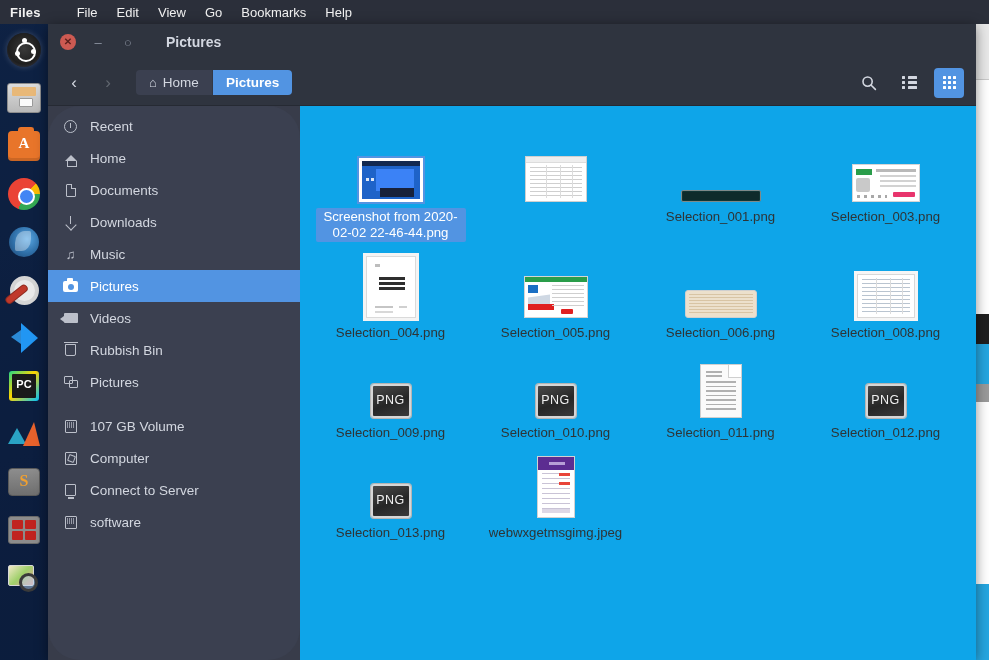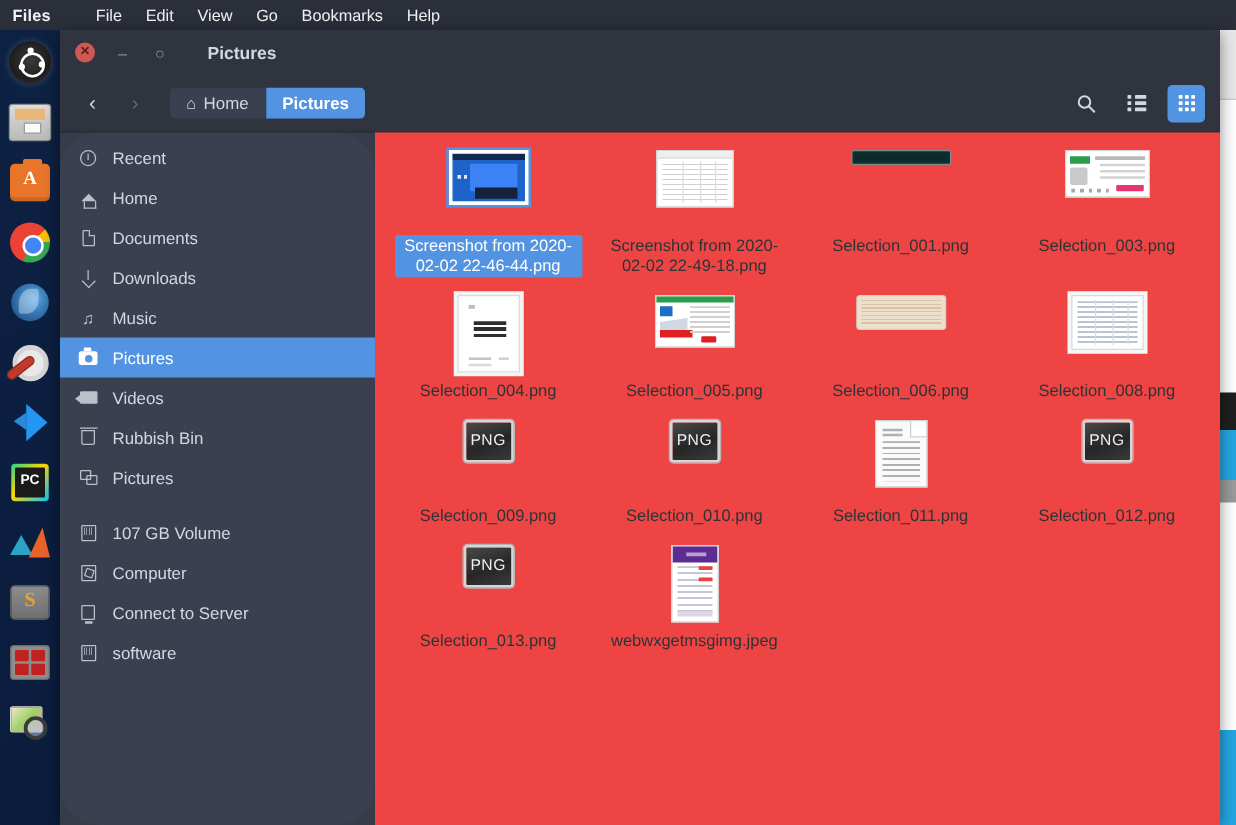--- a/index.html
+++ b/index.html
@@ -224,24 +224,24 @@
   .g-drive{width:12px;height:13px;border:1.4px solid currentColor;border-radius:1px;position:relative;}
   .g-drive::after{content:"";position:absolute;left:1.5px;top:1.5px;right:1.5px;bottom:4px;
     background:repeating-linear-gradient(90deg,currentColor 0 1px,transparent 1px 2px);opacity:.7;}
   .g-comp{width:12px;height:13px;border:1.4px solid currentColor;border-radius:1px;position:relative;}
   .g-comp::after{content:"";position:absolute;left:2.5px;top:2.5px;width:5px;height:5px;
     border:1.3px solid currentColor;border-radius:1px;transform:rotate(20deg);}
   .g-server{width:11px;height:12px;border:1.4px solid currentColor;border-radius:1px;position:relative;}
   .g-server::after{content:"";position:absolute;left:1.5px;bottom:-3.5px;width:6px;height:1.6px;background:currentColor;}
 
   
-  .content { flex:1; background:#ef4444; padding:8px 8px 0 8px; overflow:hidden; position:relative;}
+  .content { flex:1; background:#0ea5e9; padding:28px 8px 0 8px; overflow:hidden; position:relative;}
   .grid { display:grid; grid-template-columns:repeat(4, 1fr); row-gap: 0px; }
   .cell { display:flex; flex-direction:column; align-items:center; padding:6px 6px 8px; }
-  .thumb-wrap { height:62px; display:flex; align-items:flex-start; justify-content:center; margin-bottom:6px;}
+  .thumb-wrap { height:62px; display:flex; align-items:flex-end; justify-content:center; margin-bottom:6px;}
   .label {
     font-size:13.2px; line-height:16px; color:#2e3436; text-align:center;
     padding:1px 5px; border-radius:2px; max-width:150px; word-break:break-word;
   }
   .cell.selected .label { background:#5294e2; color:#ffffff; }
   .cell.selected .thumb-outer { outline:2px solid #5294e2; }
 
   
   .t-shot1{width:64px;height:44px;background:#1e63c8;border:3px solid #ffffff;
     outline:1px solid #cfcfcf;position:relative;overflow:hidden;}
@@ -562,21 +562,20 @@
           <div class="cell">
             <div class="thumb-wrap">
               <div class="t-doc-ls thumb-outer">
                 <span class="hdr"></span>
                   <span class="rows"></span>
                 <span class="vline" style="left:20px"></span>
                   <span class="vline" style="left:34px"></span>
                   <span class="vline" style="left:46px"></span>
               </div>
             </div>
-            <div class="label">Screenshot from 2020-02-02 22-49-18.png</div>
           </div>
 
           <div class="cell">
             <div class="thumb-wrap">
               <div class="t-bar thumb-outer"></div>
             </div>
             <div class="label">Selection_001.png</div>
           </div>
 
           <div class="cell">

